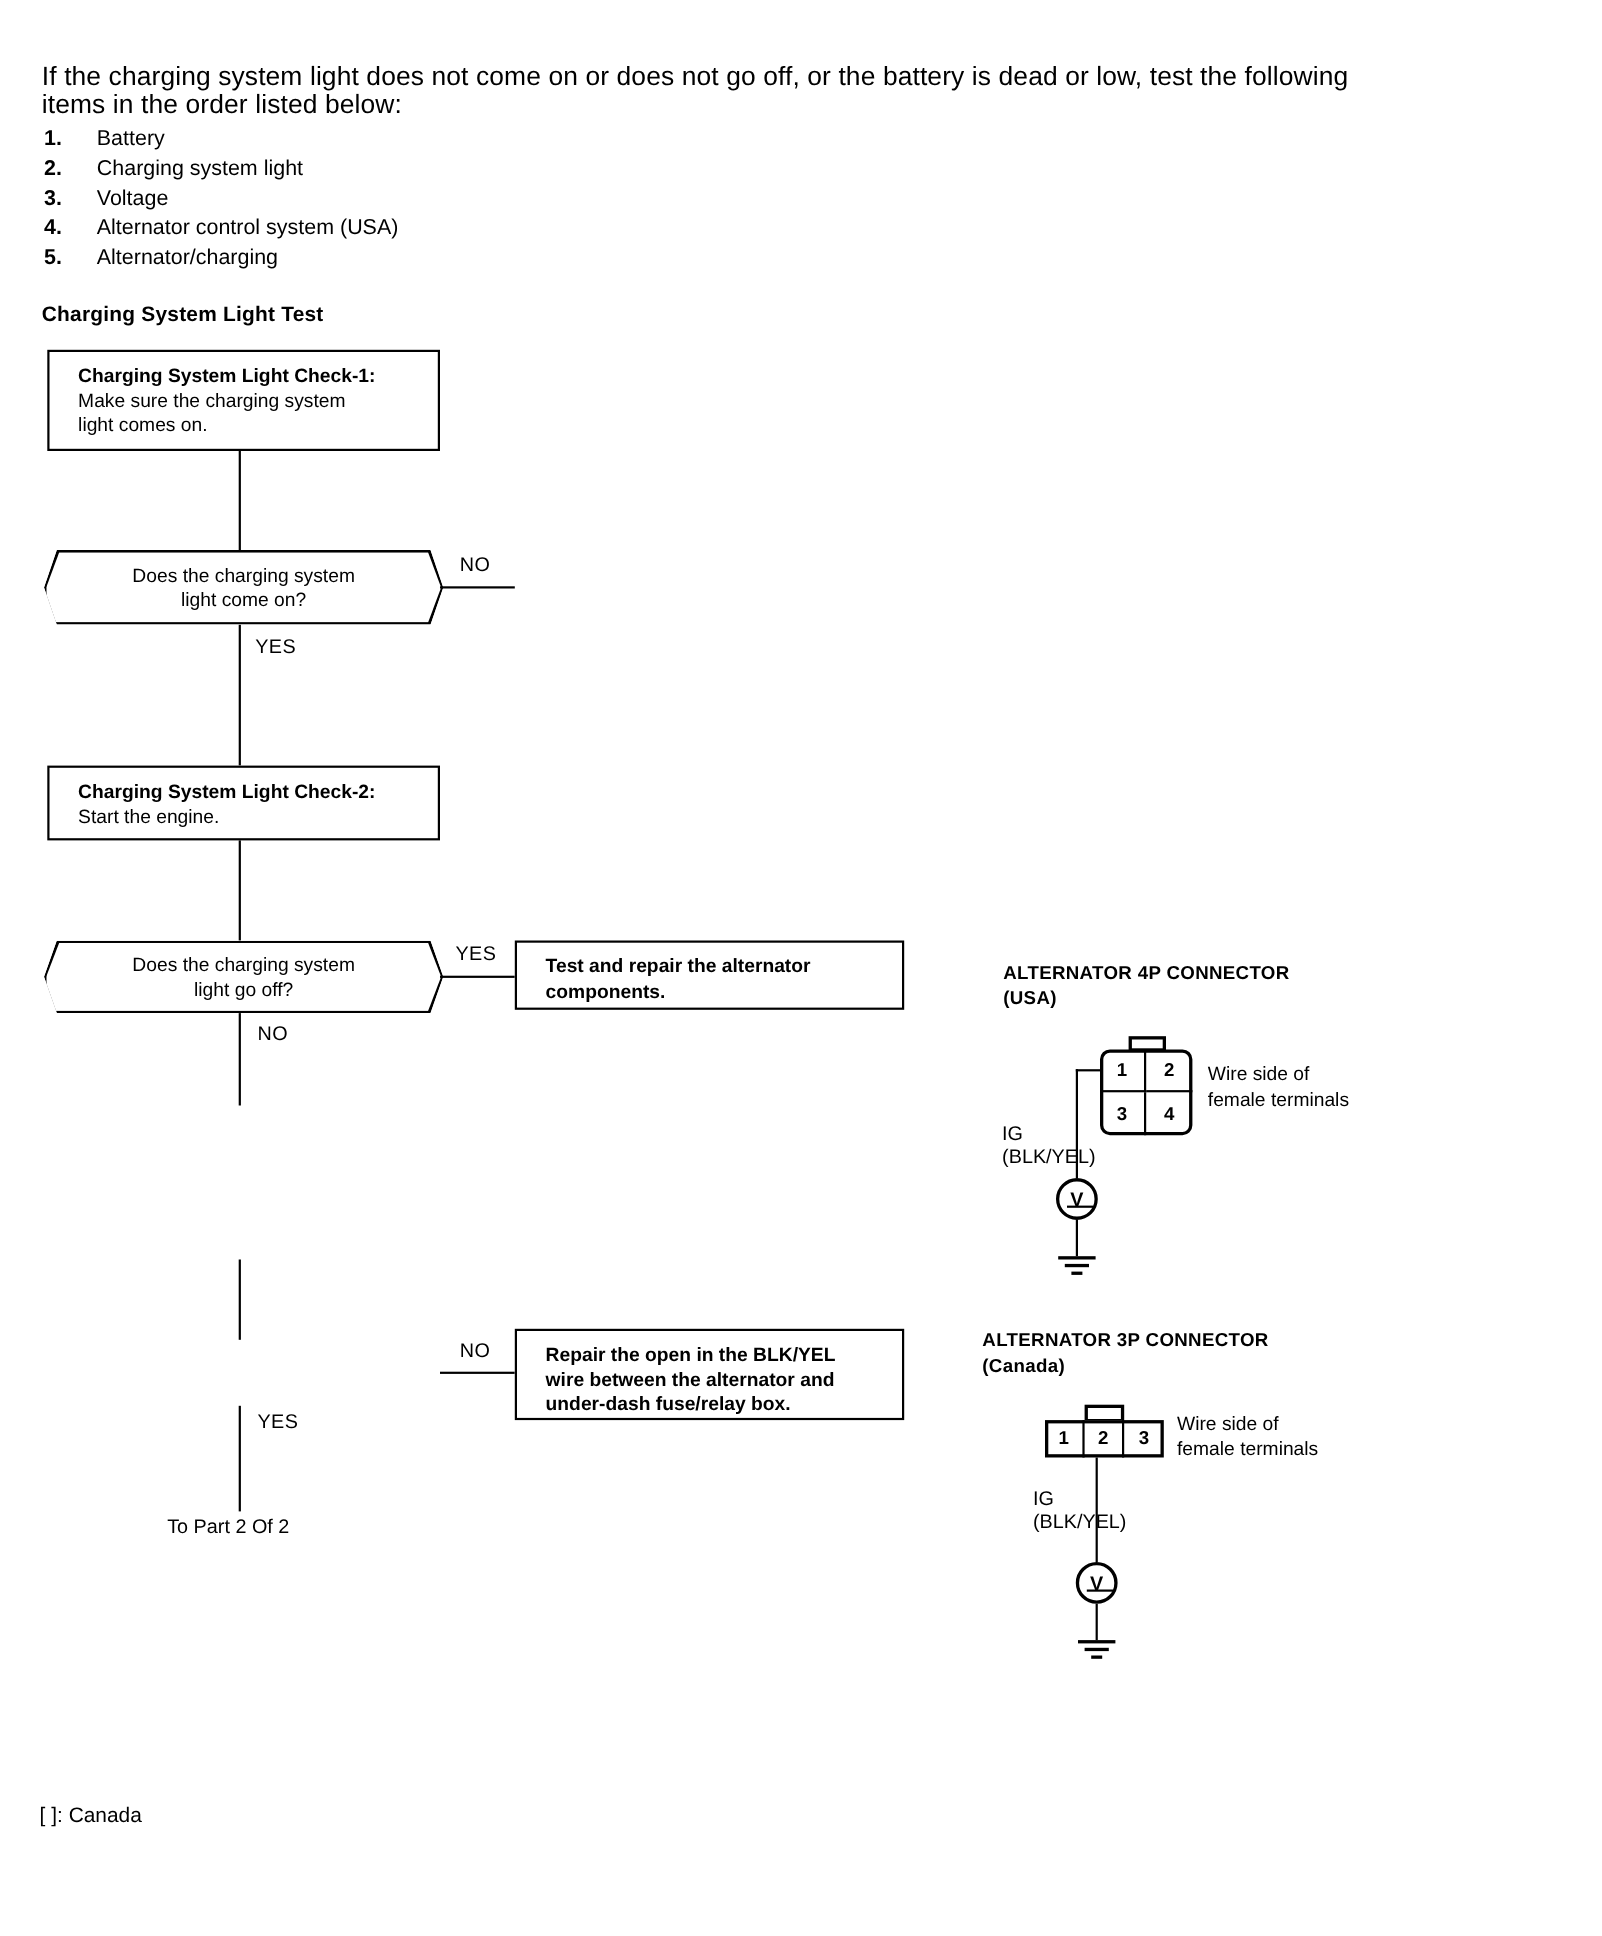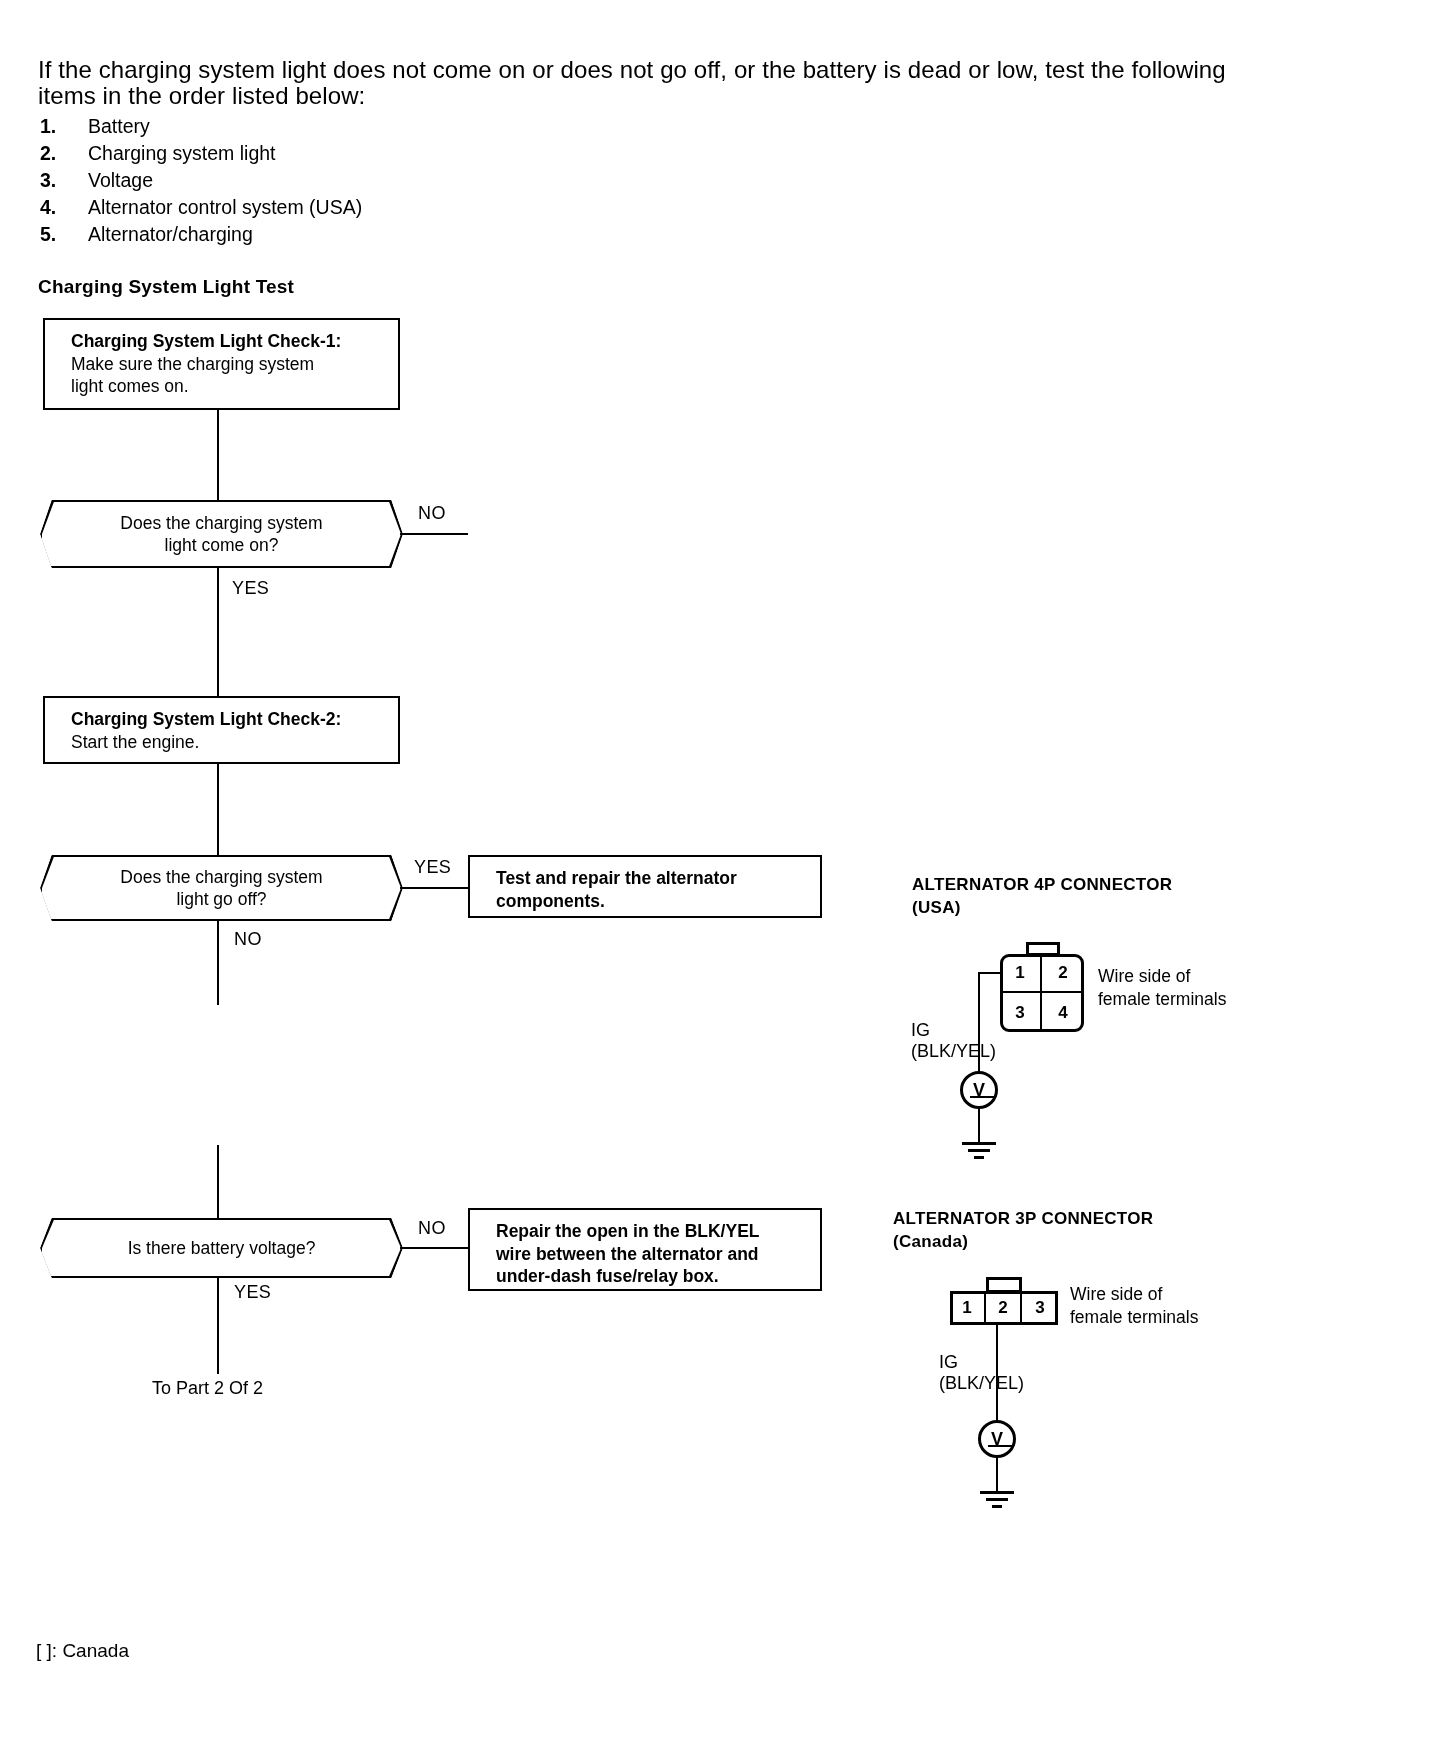--- a/index.html
+++ b/index.html
@@ -198,27 +198,20 @@
     <div class="ln">Test and repair the alternator</div>
     <div class="ln">components.</div>
   </div>
 
   <div class="vline" style="left:217px;top:921px;height:84px;"></div>
   <div class="branch-lbl" style="left:234px;top:929px;">NO</div>
 
 
   <div class="vline" style="left:217px;top:1145px;height:73px;"></div>
 
-  <div class="hex" style="left:40px;top:1218px;width:363px;height:60px;">
-    <div class="inner"></div>
-    <div class="fill"></div>
-    <div class="lbl">
-      <div>Is there battery voltage?</div>
-    </div>
-  </div>
 
   <div class="hline" style="left:400px;top:1247px;width:68px;"></div>
   <div class="branch-lbl" style="left:418px;top:1218px;">NO</div>
 
   <div class="box bold" style="left:468px;top:1208px;width:354px;height:83px;padding-left:26px;">
     <div class="ln">Repair the open in the BLK/YEL</div>
     <div class="ln">wire between the alternator and</div>
     <div class="ln">under-dash fuse/relay box.</div>
   </div>
 

